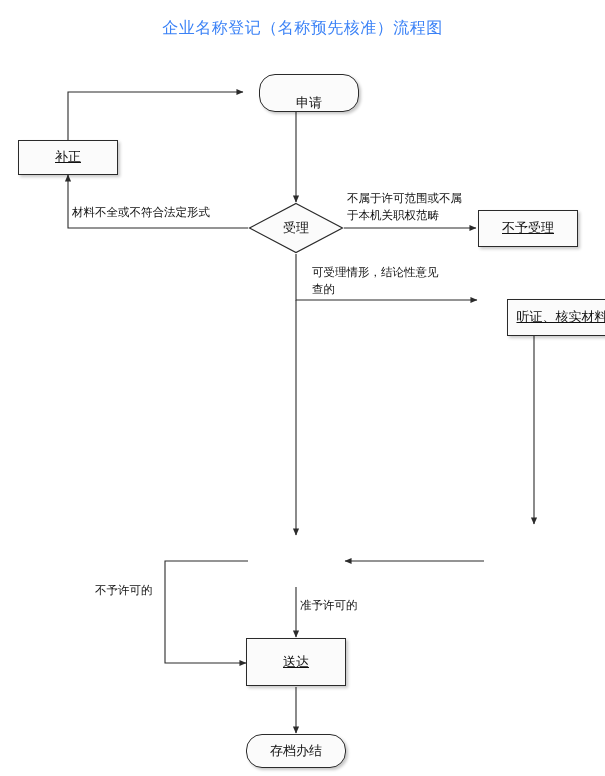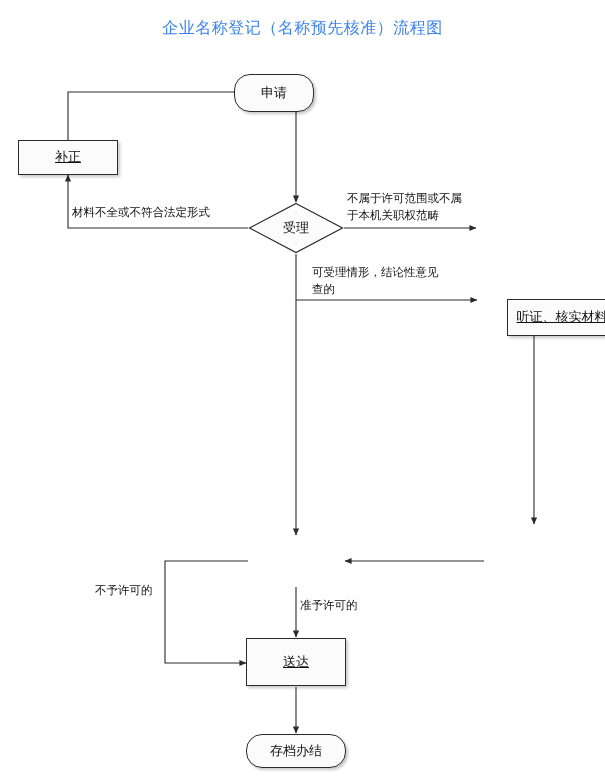--- a/index.html
+++ b/index.html
@@ -114,37 +114,40 @@
       <path d="M 484 561 L 345 561" marker-end="url(#arrow)"></path>
 
       <path d="M 296 587 L 296 637" marker-end="url(#arrow)"></path>
 
       <path d="M 248 561 L 165 561 L 165 663 L 246 663" marker-end="url(#arrow)"></path>
 
       <path d="M 296 687 L 296 733" marker-end="url(#arrow)"></path>
     </g>
   </svg>
 
-  <div class="node stadium" style="left:234px; top:74px; width:80px; height:38px;">
+  <div class="node stadium" style="left:259px; top:74px; width:100px; height:38px;align-items:flex-end;">
     <span>申请</span>
   </div>
 
   <div class="node rect" style="left:18px; top:140px; width:100px; height:35px;">
     <span>补正</span>
   </div>
 
   <div class="diamond-wrap" style="left:248px; top:202px; width:96px; height:52px;">
     <svg class="diamond" viewBox="0 0 96 52">
       <polygon points="48,1.5 94.5,26 48,50.5 1.5,26" fill="#fbfbfb" stroke="#2b2b2b" stroke-width="1.2"></polygon>
     </svg>
     <div class="node diamond-label" style="left:0; top:0; width:96px; height:52px;">
       <span>受理</span>
     </div>
   </div>
 
+  <div class="node rect" style="left:478px; top:210px; width:100px; height:37px;">
+    <span>不予受理</span>
+  </div>
 
   <div class="node rect" style="left:479px; top:299px; width:110px; height:37px;margin-left:28px;">
     <span>听证、核实材料</span>
   </div>
 
 
 
   <div class="node stadium" style="left:246px; top:734px; width:100px; height:34px;">
     <span>存档办结</span>
   </div>

